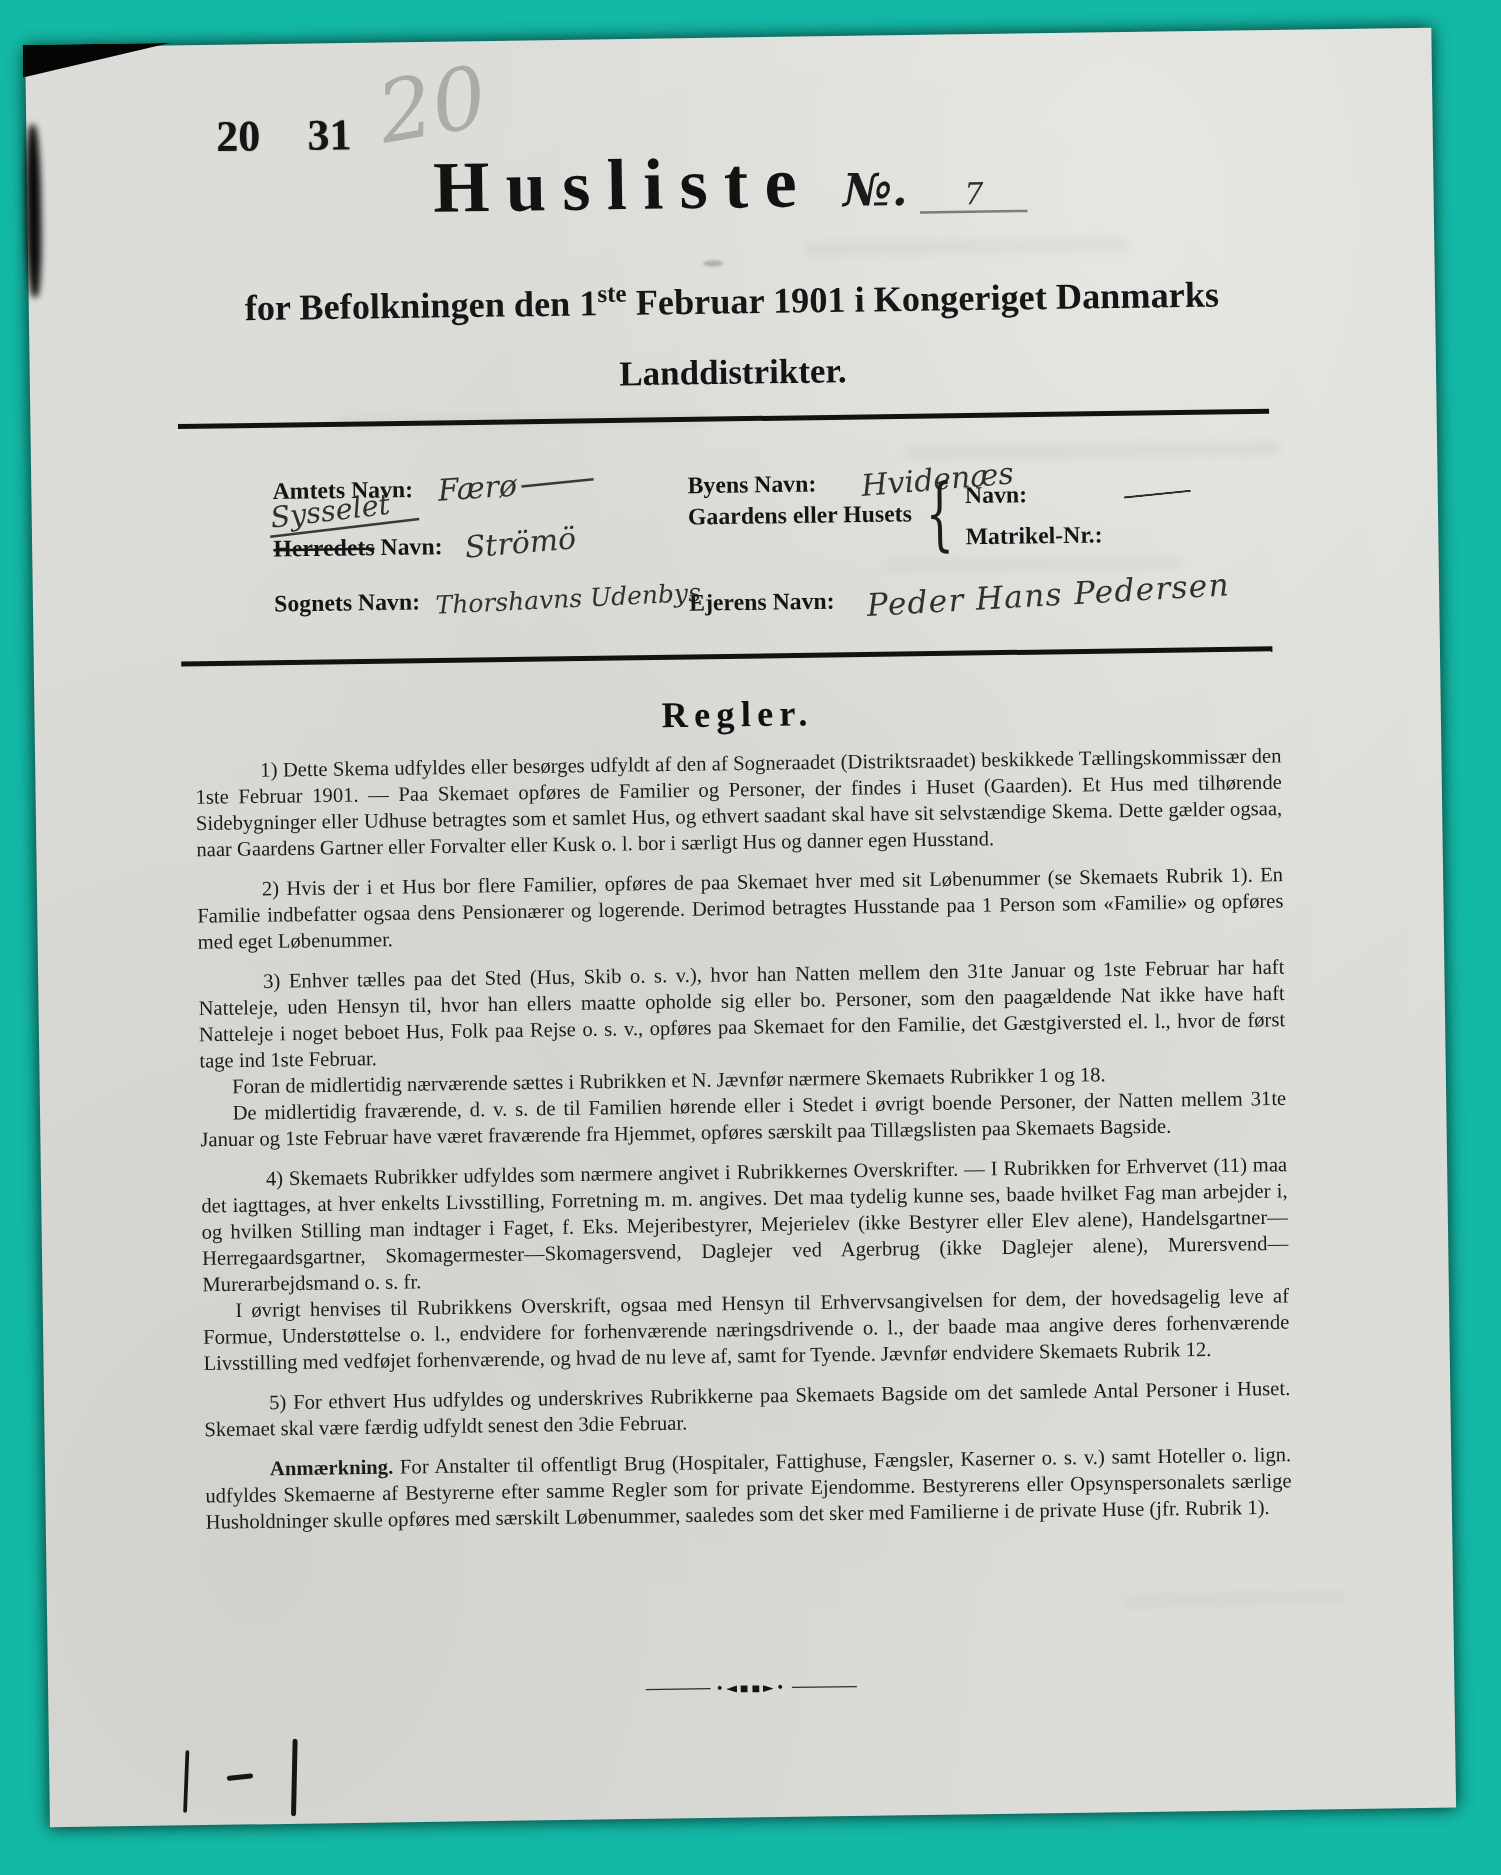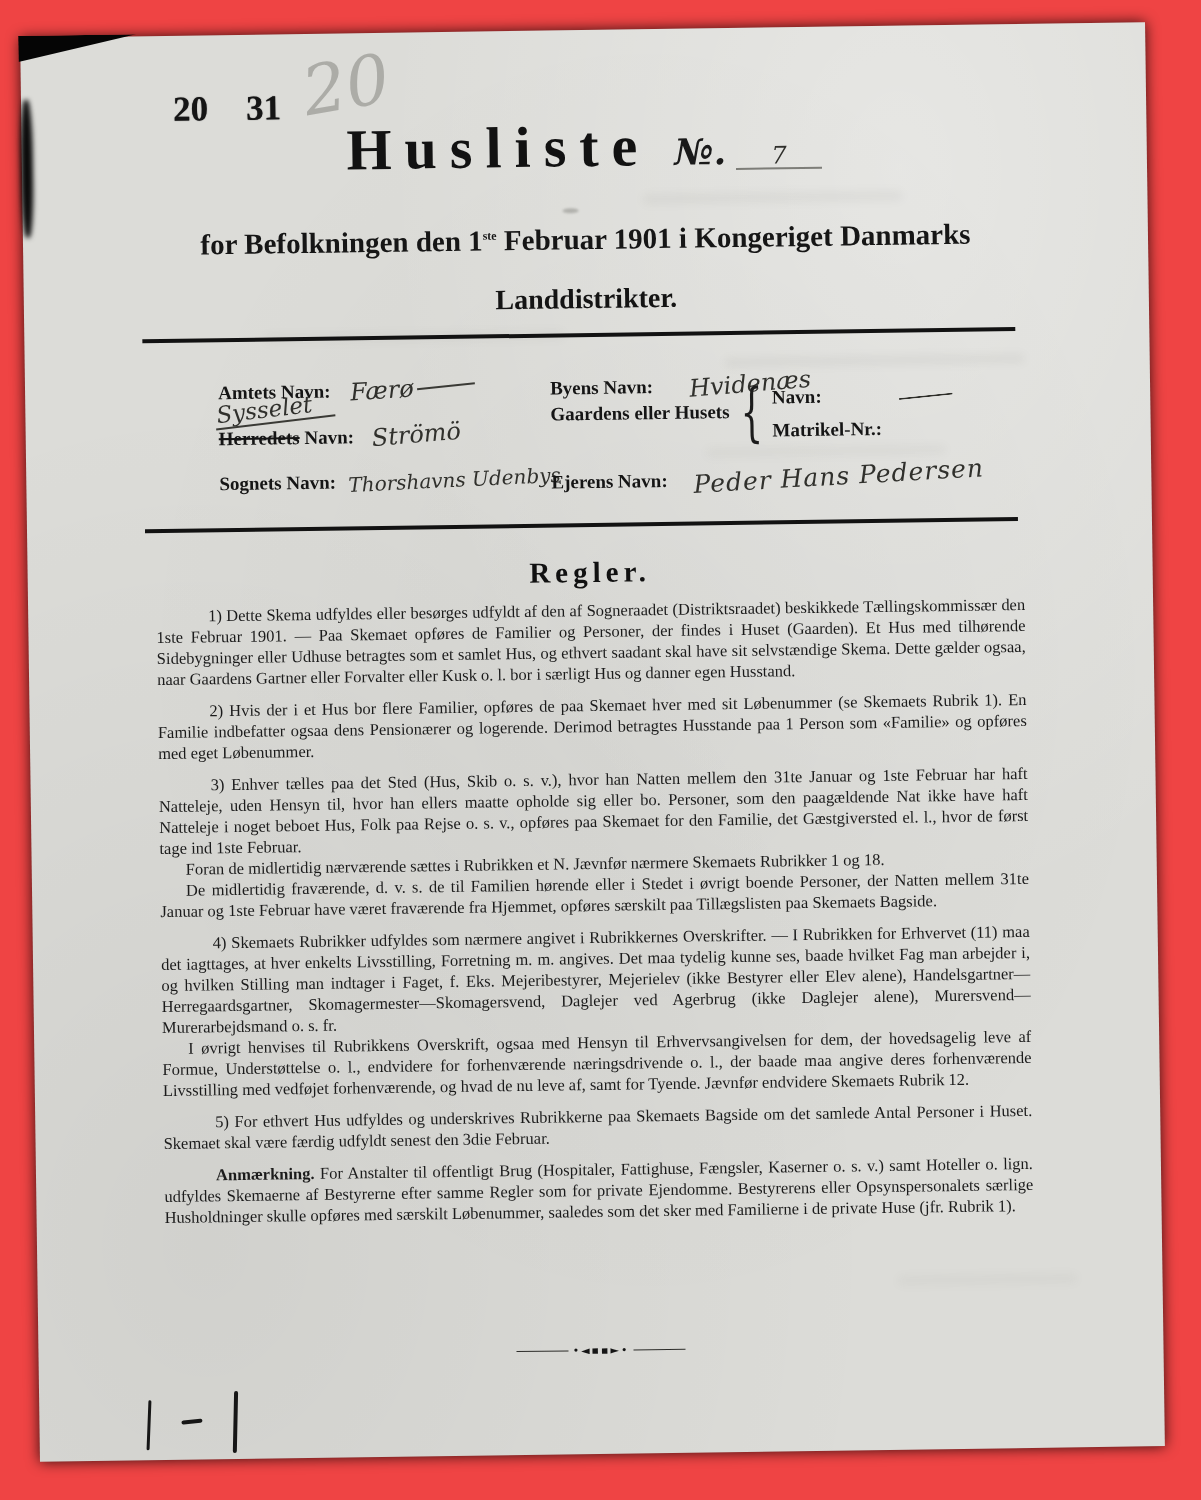--- a/index.html
+++ b/index.html
@@ -1,18 +1,18 @@
 <!DOCTYPE html>
 <html><head>
 <meta charset="utf-8">
 <style>
   html,body{margin:0;padding:0;width:1201px;height:1500px;overflow:hidden;background:#060606;}
   *{box-sizing:border-box;}
 
-  .scan{position:relative;width:1201px;height:1500px;background:#ef4444;}
+  .scan{position:relative;width:1201px;height:1500px;background:#14b8a6;}
 
   .paper{
     position:absolute;left:30px;top:30px;width:1125px;height:1424px;
     background:
       radial-gradient(ellipse at 78% 10%, rgba(255,255,255,.30), transparent 42%),
       radial-gradient(ellipse at 15% 85%, rgba(0,0,0,.05), transparent 50%),
       radial-gradient(ellipse at 55% 45%, rgba(0,0,0,.03), transparent 60%),
       #dcdcd8;
     transform:rotate(-0.8deg);
     box-shadow:0 0 14px rgba(0,0,0,.8);
@@ -41,21 +41,21 @@
   
   .title-row{position:absolute;top:88px;left:0;width:100%;display:flex;justify-content:center;align-items:baseline;}
   .title-main{font:700 58px/1 "Liberation Serif","DejaVu Serif",serif;letter-spacing:13px;color:#121212;}
   .title-no{font:italic 700 36px/1 "DejaVu Serif",serif;color:#1a1a1a;margin-left:24px;}
   .title-num-wrap{display:inline-block;min-width:86px;margin-left:10px;text-align:center;
     border-bottom:2px solid rgba(70,70,65,.65);}
   .title-num{font:italic 400 28px/1 "DejaVu Serif",serif;color:#454540;}
 
   .subtitle{position:absolute;top:192px;left:0;width:100%;text-align:center;color:#161616;
     font:700 29px/1.2 "Liberation Serif","DejaVu Serif",serif;}
-  .subtitle sup{font-size:12px;vertical-align:super;}
+  .subtitle sup{font-size:20px;vertical-align:super;}
   .subtitle2{position:absolute;top:252px;left:0;width:100%;text-align:center;color:#141414;
     font:700 28px/1.2 "Liberation Serif","DejaVu Serif",serif;}
 
   .rule{position:absolute;left:118px;width:873px;height:4px;background:#121212;}
   .rule1{top:303px;}
   .rule2{top:493px;}
 
   
   .lbl{font:700 19px/1.25 "Liberation Serif","DejaVu Serif",serif;color:#151515;}
   .hw{font:italic 400 24px/1 "DejaVu Serif",serif;color:#30302c;white-space:nowrap;display:inline-block;}

